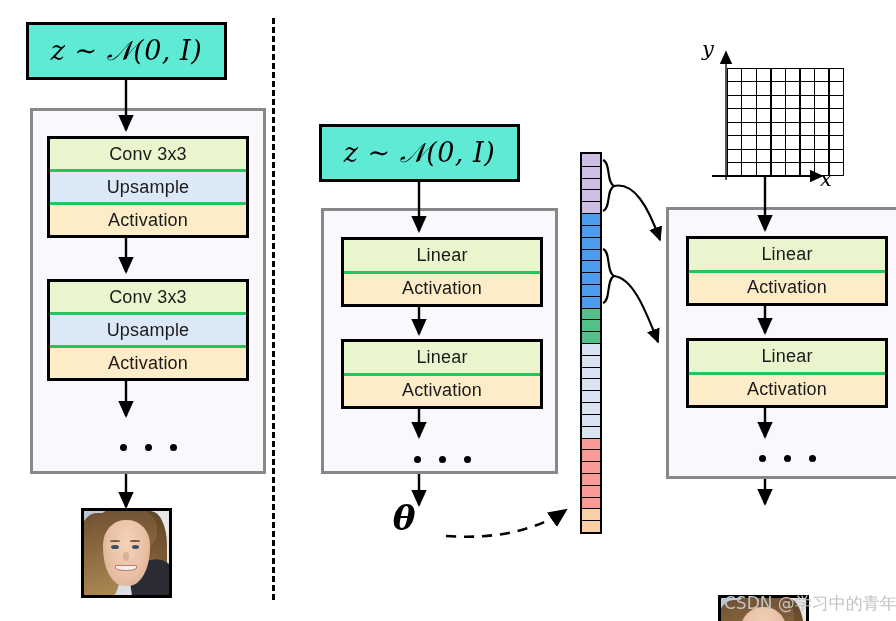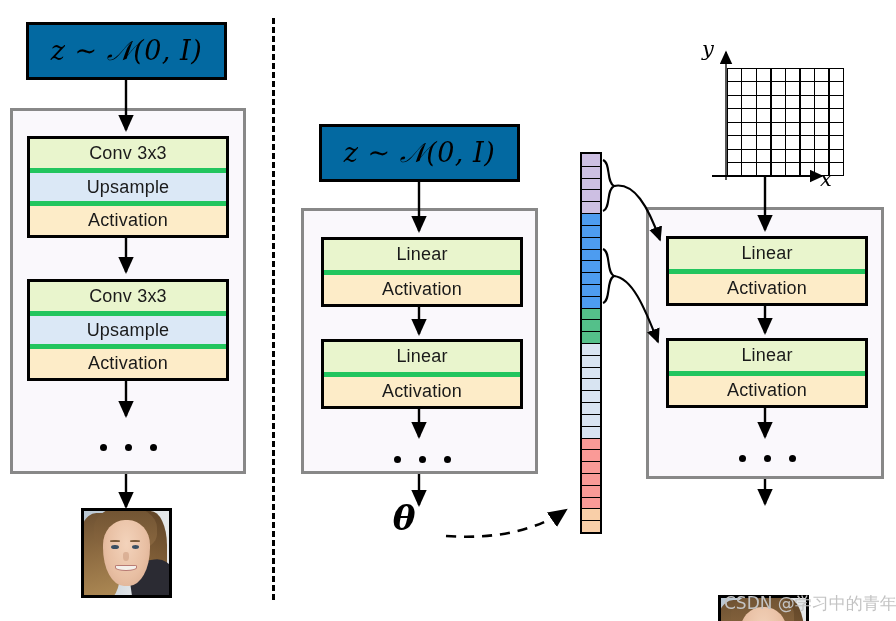--- a/index.html
+++ b/index.html
@@ -14,39 +14,40 @@
     position: relative;
     width: 896px;
     height: 621px;
     background: #ffffff;
     overflow: hidden;
   }
   .abs { position: absolute; }
 
   
   .zbox {
-    background: #0369a1;
+    background: #5eead4;
     border: 3px solid #000;
     box-sizing: border-box;
     display: flex;
     align-items: center;
     justify-content: center;
     font-family: "DejaVu Serif", serif;
     font-style: italic;
     font-size: 27px;
     color: #000;
     white-space: nowrap;
     letter-spacing: 0.5px;
   }
 
   
   .stack {
     background: #faf8fc;
     border: 3px solid #888888;
     box-sizing: border-box;
+    margin-left: 20px;
   }
 
   
   .lgroup {
     border: 3px solid #000;
     box-sizing: border-box;
     background: #000;
     display: flex;
     flex-direction: column;
     overflow: hidden;
@@ -54,21 +55,21 @@
   .lrow {
     flex: 1 1 auto;
     display: flex;
     align-items: center;
     justify-content: center;
     font-size: 18px;
     color: #1a1a1a;
     font-family: "Liberation Sans", sans-serif;
     letter-spacing: 0.2px;
   }
-  .lrow + .lrow { border-top: 5px solid #22c55e; }
+  .lrow + .lrow { border-top: 3px solid #22c55e; }
   .c-green  { background: #e9f5cd; }
   .c-blue   { background: #dbe8f6; }
   .c-peach  { background: #fdecc8; }
 
   
   .dots {
     display: flex;
     align-items: center;
     justify-content: center;
     gap: 18px;

